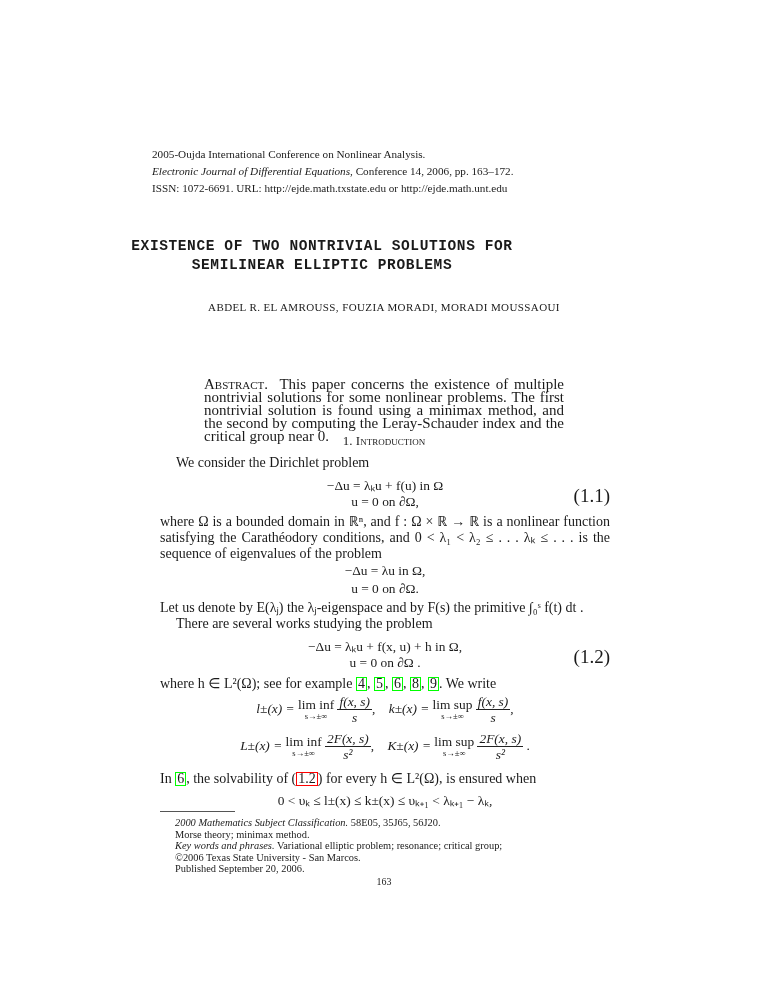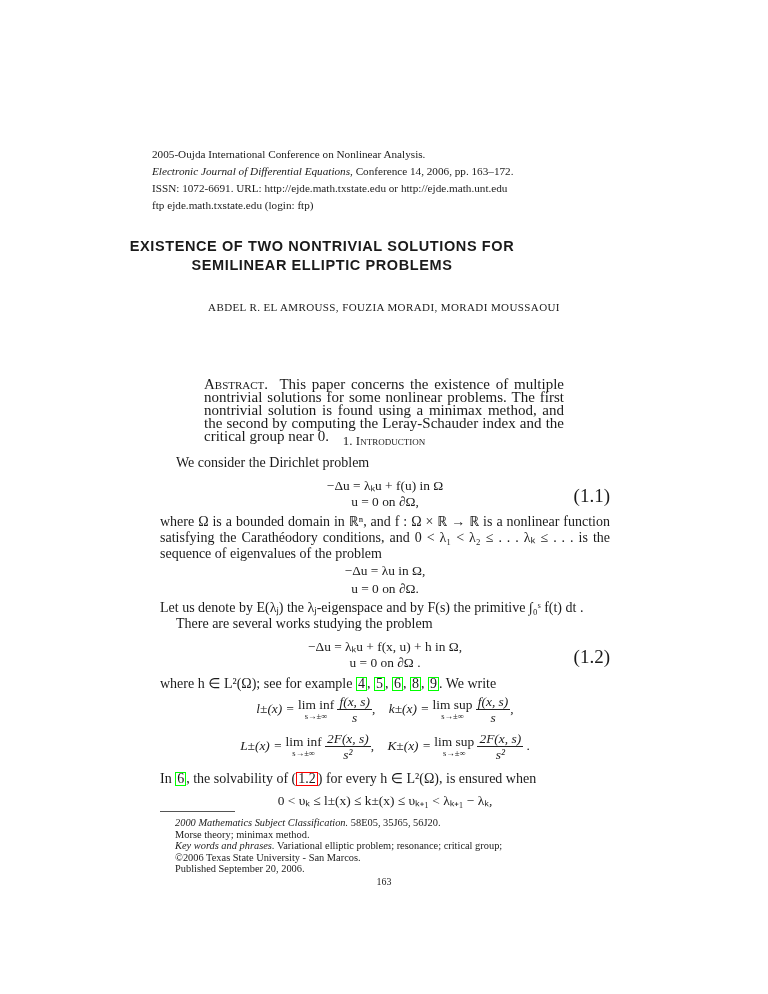--- a/index.html
+++ b/index.html
@@ -2,21 +2,21 @@
 <html><head>
 <meta charset="utf-8">
 <style>
   html, body { margin: 0; padding: 0; background: #ffffff; }
   body { width: 768px; height: 994px; position: relative; overflow: hidden;
          font-family: "DejaVu Serif", "Liberation Serif", serif; color: #1a1a1a; }
   .abs { position: absolute; }
   .hdr { left: 152px; top: 146px; font-size: 11.2px; line-height: 17px; font-family: "Liberation Serif", serif; }
   .hdr div { white-space: nowrap; }
   .it { font-style: italic; }
-  .title { left: 0; width: 644px; top: 237px; text-align: center; font-family: Liberation Sans, sans-serif;
+  .title { left: 0; width: 644px; top: 237px; text-align: center; font-family: Liberation Mono, monospace;
            font-weight: bold; font-size: 14.5px; letter-spacing: 0.6px; line-height: 19px; }
   .authors { left: 0; width: 768px; top: 301px; text-align: center; font-family: "Liberation Serif", serif;
              font-size: 11px; letter-spacing: 0.4px; }
   .abstract { left: 204px; width: 360px; top: 339px; font-size: 15px; line-height: 13px;
               font-family: "Liberation Serif", serif; text-align: justify; margin-top: 39px; }
   .sc { font-variant: small-caps; }
   .section { left: 0; width: 768px; top: 433px; text-align: center; font-family: "Liberation Serif", serif; font-size: 13px; }
   .body { font-family: "Liberation Serif", serif; font-size: 14px; line-height: 16px; }
   .para { left: 160px; width: 450px; text-align: justify; }
   .eq { left: 160px; width: 450px; text-align: center; font-family: "Liberation Serif", serif; font-size: 13.4px; }
@@ -33,21 +33,20 @@
   .lim .op { display: block; line-height: 14px; }
   .lim .sub { display: block; font-size: 8.5px; line-height: 9px; }
 </style>
 </head>
 <body>
 
 <div class="abs hdr">
   <div>2005-Oujda International Conference on Nonlinear Analysis.</div>
   <div><span class="it">Electronic Journal of Differential Equations</span><span>, Conference 14, 2006, pp. 163–172.</span></div>
   <div>ISSN: 1072-6691. URL: http://ejde.math.txstate.edu or http://ejde.math.unt.edu</div>
-  <div>ftp ejde.math.txstate.edu (login: ftp)</div>
 </div>
 
 <div class="abs title">
   <div>EXISTENCE OF TWO NONTRIVIAL SOLUTIONS FOR</div>
   <div>SEMILINEAR ELLIPTIC PROBLEMS</div>
 </div>
 
 <div class="abs authors">ABDEL R. EL AMROUSS, FOUZIA MORADI, MORADI MOUSSAOUI</div>
 
 <div class="abs abstract">

